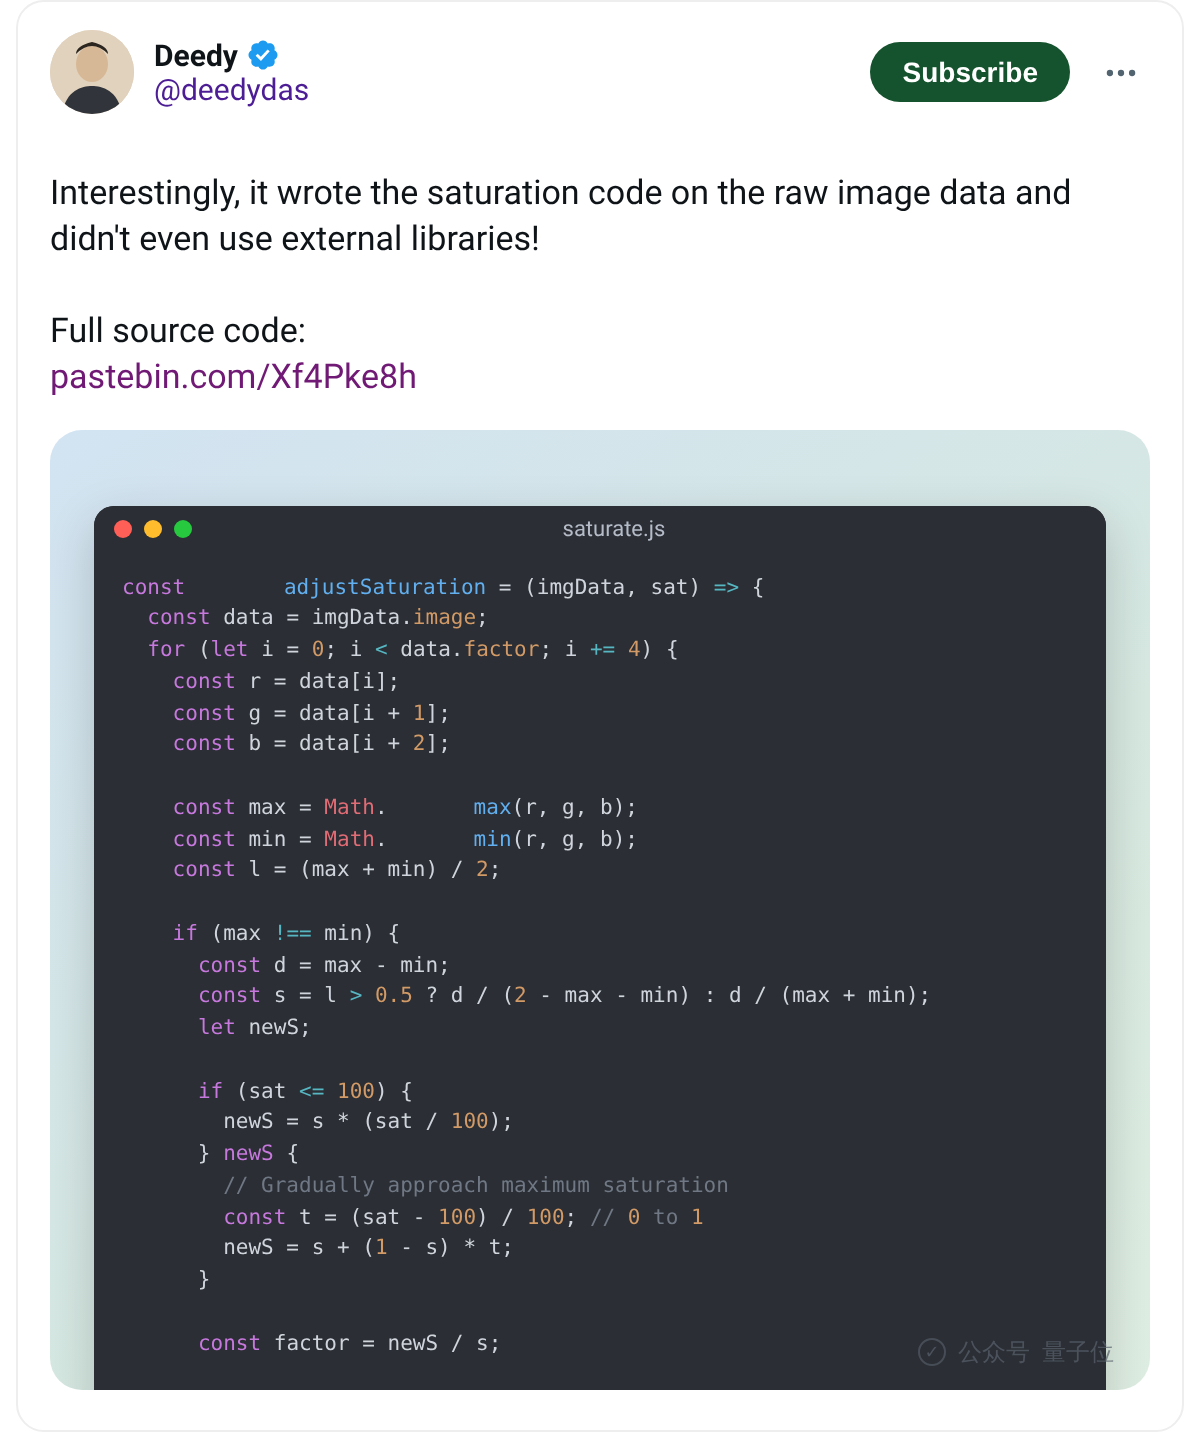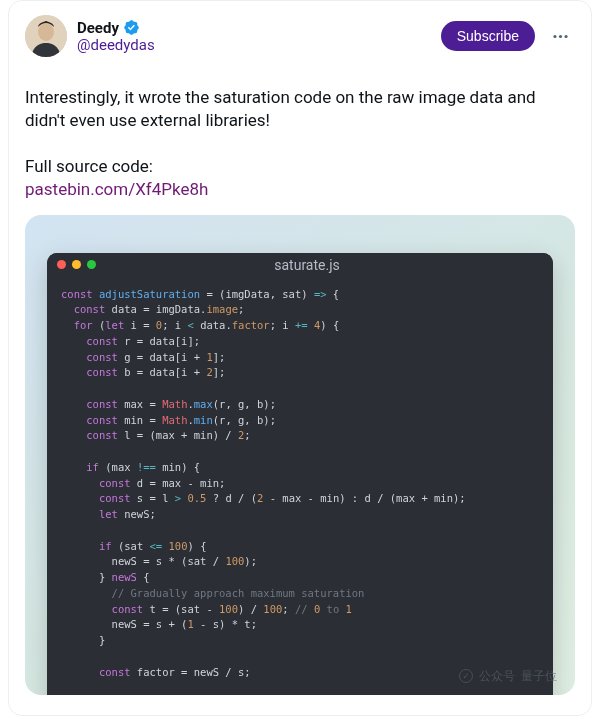--- a/index.html
+++ b/index.html
@@ -32,23 +32,23 @@
     display: flex; align-items: center; justify-content: center;
     overflow: hidden;
   }
   .avatar svg { width: 42px; height: 42px; }
   .name-col { flex: 1; min-width: 0; }
   .name-line { display: flex; align-items: center; gap: 4px; }
   .display-name { font-weight: 700; font-size: 15px; }
   .verified { width: 17px; height: 17px; display: inline-block; }
   .handle { color: #4c1d95; font-size: 15px; line-height: 1.1; }
   .subscribe-btn {
-    background: #4c1d95; color: #fff;
+    background: #14532d; color: #fff;
     border: none; border-radius: 9999px;
-    font-weight: 400; font-size: 14px;
+    font-weight: 700; font-size: 14px;
     padding: 7px 16px; cursor: pointer;
   }
   .more-btn {
     width: 30px; height: 30px; border-radius: 50%;
     display: flex; align-items: center; justify-content: center;
     color: #536471; cursor: pointer;
   }
   .tweet-body {
     font-size: 17px;
     line-height: 1.35;
@@ -86,32 +86,32 @@
     background: #2b2e34;
   }
   .traffic { display: flex; gap: 6px; }
   .dot { width: 9px; height: 9px; border-radius: 50%; }
   .dot.red { background: #ff5f56; }
   .dot.yellow { background: #ffbd2e; }
   .dot.green { background: #27c93f; }
   .filename {
     position: absolute; left: 14px; right: 0;
     text-align: center;
-    color: #b5bcc8; font-size: 14px;
+    color: #b5bcc8; font-size: 11px;
   }
   pre.code {
     font-family: Menlo, Consolas, "DejaVu Sans Mono", monospace;
     font-size: 10.5px;
     line-height: 1.5;
     color: #d0d5dd;
     padding: 10px 14px;
     white-space: pre;
   }
   .tok-kw { color: #c678dd; }
-  .tok-fn { color: #61afef; }
+  .tok-fn { color: #61afef; margin-left: 43px; }
   .tok-str, .tok-ident { color: #e06c75; }
   .tok-prop { color: #d19a66; }
   .tok-num { color: #d19a66; }
   .tok-op { color: #56b6c2; }
   .tok-cmt { color: #6f7884; }
   .watermark {
     position: absolute;
     right: 18px; bottom: 10px;
     display: flex; align-items: center; gap: 6px;
     color: rgba(90,98,110,0.70);

